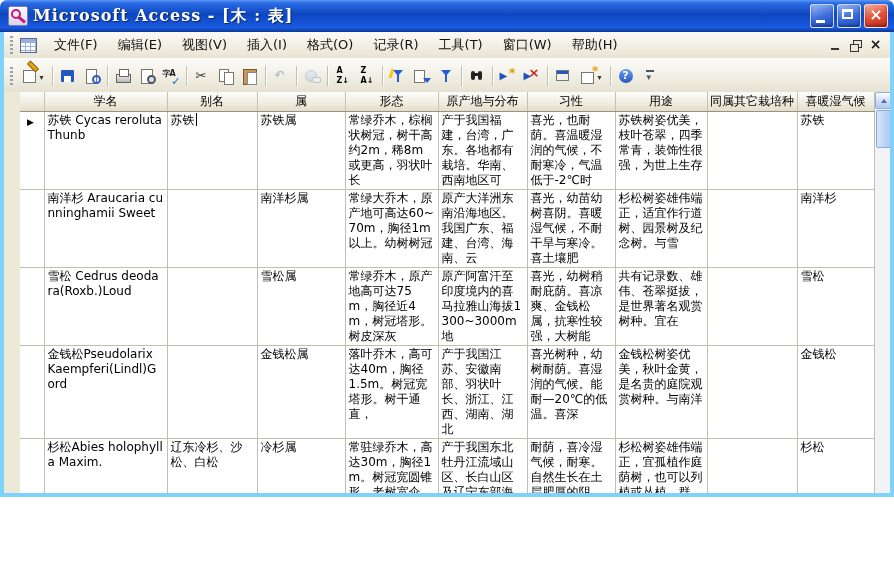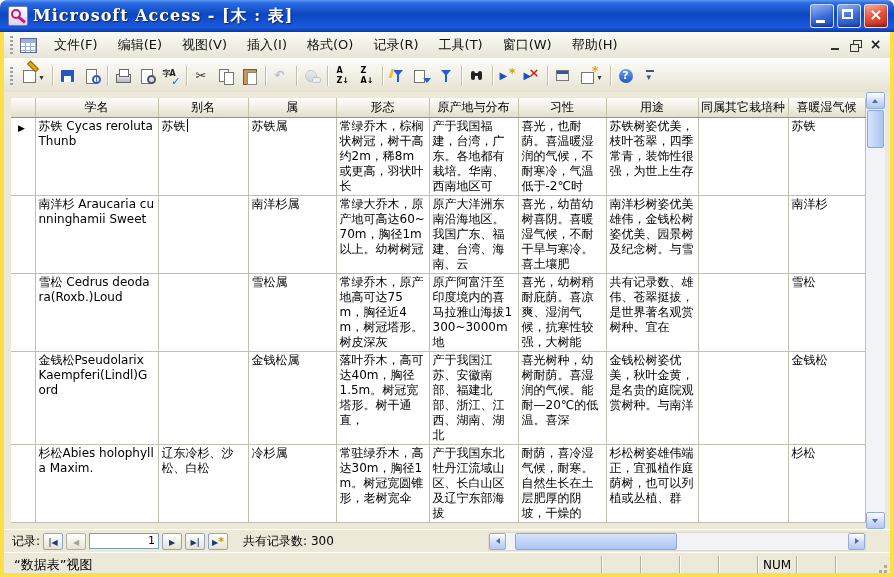--- a/index.html
+++ b/index.html
@@ -1,21 +1,21 @@
 <!DOCTYPE html>
 <html><head>
 <meta charset="utf-8">
 <style>
   html,body{margin:0;padding:0;background:#fff}
   body{width:894px;height:577px;font-family:"DejaVu Sans",sans-serif;font-size:12px;overflow:hidden}
   .sp{flex:1}
   i{font-style:normal}
 
   
-  .win{position:relative;width:894px;height:577px;background:#fde047;border-radius:8px 8px 0 0}
+  .win{position:relative;width:894px;height:497px;background:#7dd3fc;border-radius:8px 8px 0 0}
   .titlebar{height:32px;display:flex;align-items:center;padding:0 6px;border-radius:7px 7px 0 0;
     background:linear-gradient(180deg,#5a97f5 0%,#2a6ae2 10%,#0d47c0 45%,#1a5ae0 86%,#0a3898 100%)}
   .appicon{width:18px;height:18px;margin:0 5px 0 2px;background:linear-gradient(#fff,#d9d4ee);border:1px solid #7d7da0;border-radius:2px;position:relative;flex:none}
   .appicon::before{content:"";position:absolute;left:2px;top:2px;width:6px;height:6px;border:2px solid #c81878;border-radius:50%}
   .appicon::after{content:"";position:absolute;right:1px;bottom:4px;width:9px;height:3px;background:#c81878;transform:rotate(40deg)}
   .title{color:#fff;font:bold 16px/32px "DejaVu Serif",serif;letter-spacing:1px;text-shadow:1px 1px 1px #10265e;white-space:nowrap}
   .wbtn{width:22px;height:22px;border-radius:3px;border:1px solid rgba(255,255,255,.75);margin-left:3px;position:relative;flex:none;
     background:linear-gradient(160deg,#9ab8f8 0%,#3a6ad8 55%,#1c4ec0 100%);box-shadow:inset 0 -2px 3px rgba(0,0,50,.35)}
   .wbtn.close{background:linear-gradient(160deg,#f6b09a 0%,#e25038 50%,#bc2c12 100%)}
   .wmin{position:absolute;left:5px;bottom:4px;width:9px;height:3px;background:#fff}
@@ -81,21 +81,21 @@
   .ic-delrec::after{content:"×";position:absolute;right:1px;top:-2px;font:bold 13px/13px "DejaVu Sans",sans-serif;color:#cc2010}
   .ic-dbwin::before{content:"";position:absolute;left:1px;top:2px;width:13px;height:11px;background:#f4f2e8;border:1px solid #777;box-sizing:border-box}
   .ic-dbwin::after{content:"";position:absolute;left:1px;top:2px;width:13px;height:4px;background:#2458c0;box-sizing:border-box;border:1px solid #777;border-bottom:none}
   .ic-newobj::before{content:"";position:absolute;left:1px;top:4px;width:11px;height:10px;background:#fff;border:1px solid #777}
   .ic-newobj::after{content:"*";position:absolute;right:-1px;top:-4px;font:bold 13px/13px "DejaVu Sans",sans-serif;color:#e8a419}
   .ic-help::before{content:"?";position:absolute;left:1px;top:1px;width:14px;height:14px;border-radius:50%;background:linear-gradient(#6aa0f0,#2458c0);color:#fff;text-align:center;font:bold 11px/14px "DejaVu Sans",sans-serif}
   .ic-chevron::before{content:"";position:absolute;left:4px;top:2px;width:8px;height:2px;background:#44576e}
   .ic-chevron::after{content:"▾";position:absolute;left:5px;top:3px;font:9px/12px "DejaVu Sans",sans-serif;color:#44576e}
 
   
-  .sheetrow{height:437px;display:flex;align-items:center;background:#ece9d8;padding-left:7px}
+  .sheetrow{height:437px;display:flex;align-items:flex-start;background:#ece9d8;padding-left:16px}
   table.grid{border-collapse:collapse;table-layout:fixed;width:854px;background:#fff;flex:none}
   table.grid th{height:16px;font-weight:normal;font-size:12px;text-align:center;color:#000;overflow:hidden;white-space:nowrap;
     background:linear-gradient(#fdfcfa,#efecdf 60%,#e2ddcb);border-right:1px solid #c6c1af;border-bottom:1px solid #989380}
   th.corner{background:linear-gradient(#f6f4ea,#e6e2d0)}
   table.grid td{height:59px;vertical-align:top;overflow:hidden;font-size:12px;line-height:15px;padding:1px 3px;
     background:#fff;border-right:1px solid #c2bfb0;border-bottom:1px solid #c2bfb0;word-break:break-all}
   td.rowsel{position:relative;background:linear-gradient(90deg,#f5f3e9,#e6e2d0);border-right:1px solid #9a9582;padding:0}
   td.rowsel.cur::before{content:"▶";position:absolute;left:7px;top:3px;font-size:9px;color:#000}
   .caret{display:inline-block;width:1px;height:13px;background:#000;vertical-align:-2px;margin-left:1px}
 
@@ -301,43 +301,43 @@
           <td>苏铁</td>
         </tr>
         <tr>
           <td class="rowsel"></td>
           <td>南洋杉 Araucaria cunninghamii Sweet</td>
           <td></td>
           <td>南洋杉属</td>
           <td>常绿大乔木，原产地可高达60~70m，胸径1m以上。幼树树冠</td>
           <td>原产大洋洲东南沿海地区。我国广东、福建、台湾、海南、云</td>
           <td>喜光，幼苗幼树喜阴。喜暖湿气候，不耐干旱与寒冷。喜土壤肥</td>
-          <td>南洋杉树姿优美雄伟，金钱松树姿优美、园景树及纪念树。与雪</td>
+          <td>杉松树姿雄伟端正，适宜作行道树、园景树及纪念树。与雪</td>
           <td></td>
           <td>南洋杉</td>
         </tr>
         <tr>
           <td class="rowsel"></td>
           <td>雪松 Cedrus deodara(Roxb.)Loud</td>
           <td></td>
           <td>雪松属</td>
           <td>常绿乔木，原产地高可达75m，胸径近4m，树冠塔形。树皮深灰</td>
           <td>原产阿富汗至印度境内的喜马拉雅山海拔1300~3000m地</td>
-          <td>喜光，幼树稍耐庇荫。喜凉爽、湿润气候，抗寒性较强，大树能</td>
+          <td>喜光，幼树稍耐庇荫。喜凉爽、金钱松属，抗寒性较强，大树能</td>
           <td>共有记录数、雄伟、苍翠挺拔，是世界著名观赏树种。宜在</td>
           <td></td>
           <td>雪松</td>
         </tr>
         <tr>
           <td class="rowsel"></td>
           <td>金钱松Pseudolarix Kaempferi(Lindl)Gord</td>
           <td></td>
           <td>金钱松属</td>
           <td>落叶乔木，高可达40m，胸径1.5m。树冠宽塔形。树干通直，</td>
-          <td>产于我国江苏、安徽南部、福建北部、浙江、江西、湖南、湖北</td>
+          <td>产于我国江苏、安徽南部、羽状叶长、浙江、江西、湖南、湖北</td>
           <td>喜光树种，幼树耐荫。喜湿润的气候。能耐—20℃的低温。喜深</td>
           <td>金钱松树姿优美，秋叶金黄，是名贵的庭院观赏树种。与南洋</td>
           <td></td>
           <td>金钱松</td>
         </tr>
         <tr>
           <td class="rowsel"></td>
           <td>杉松Abies holophylla Maxim.</td>
           <td>辽东冷杉、沙松、白松</td>
           <td>冷杉属</td>

